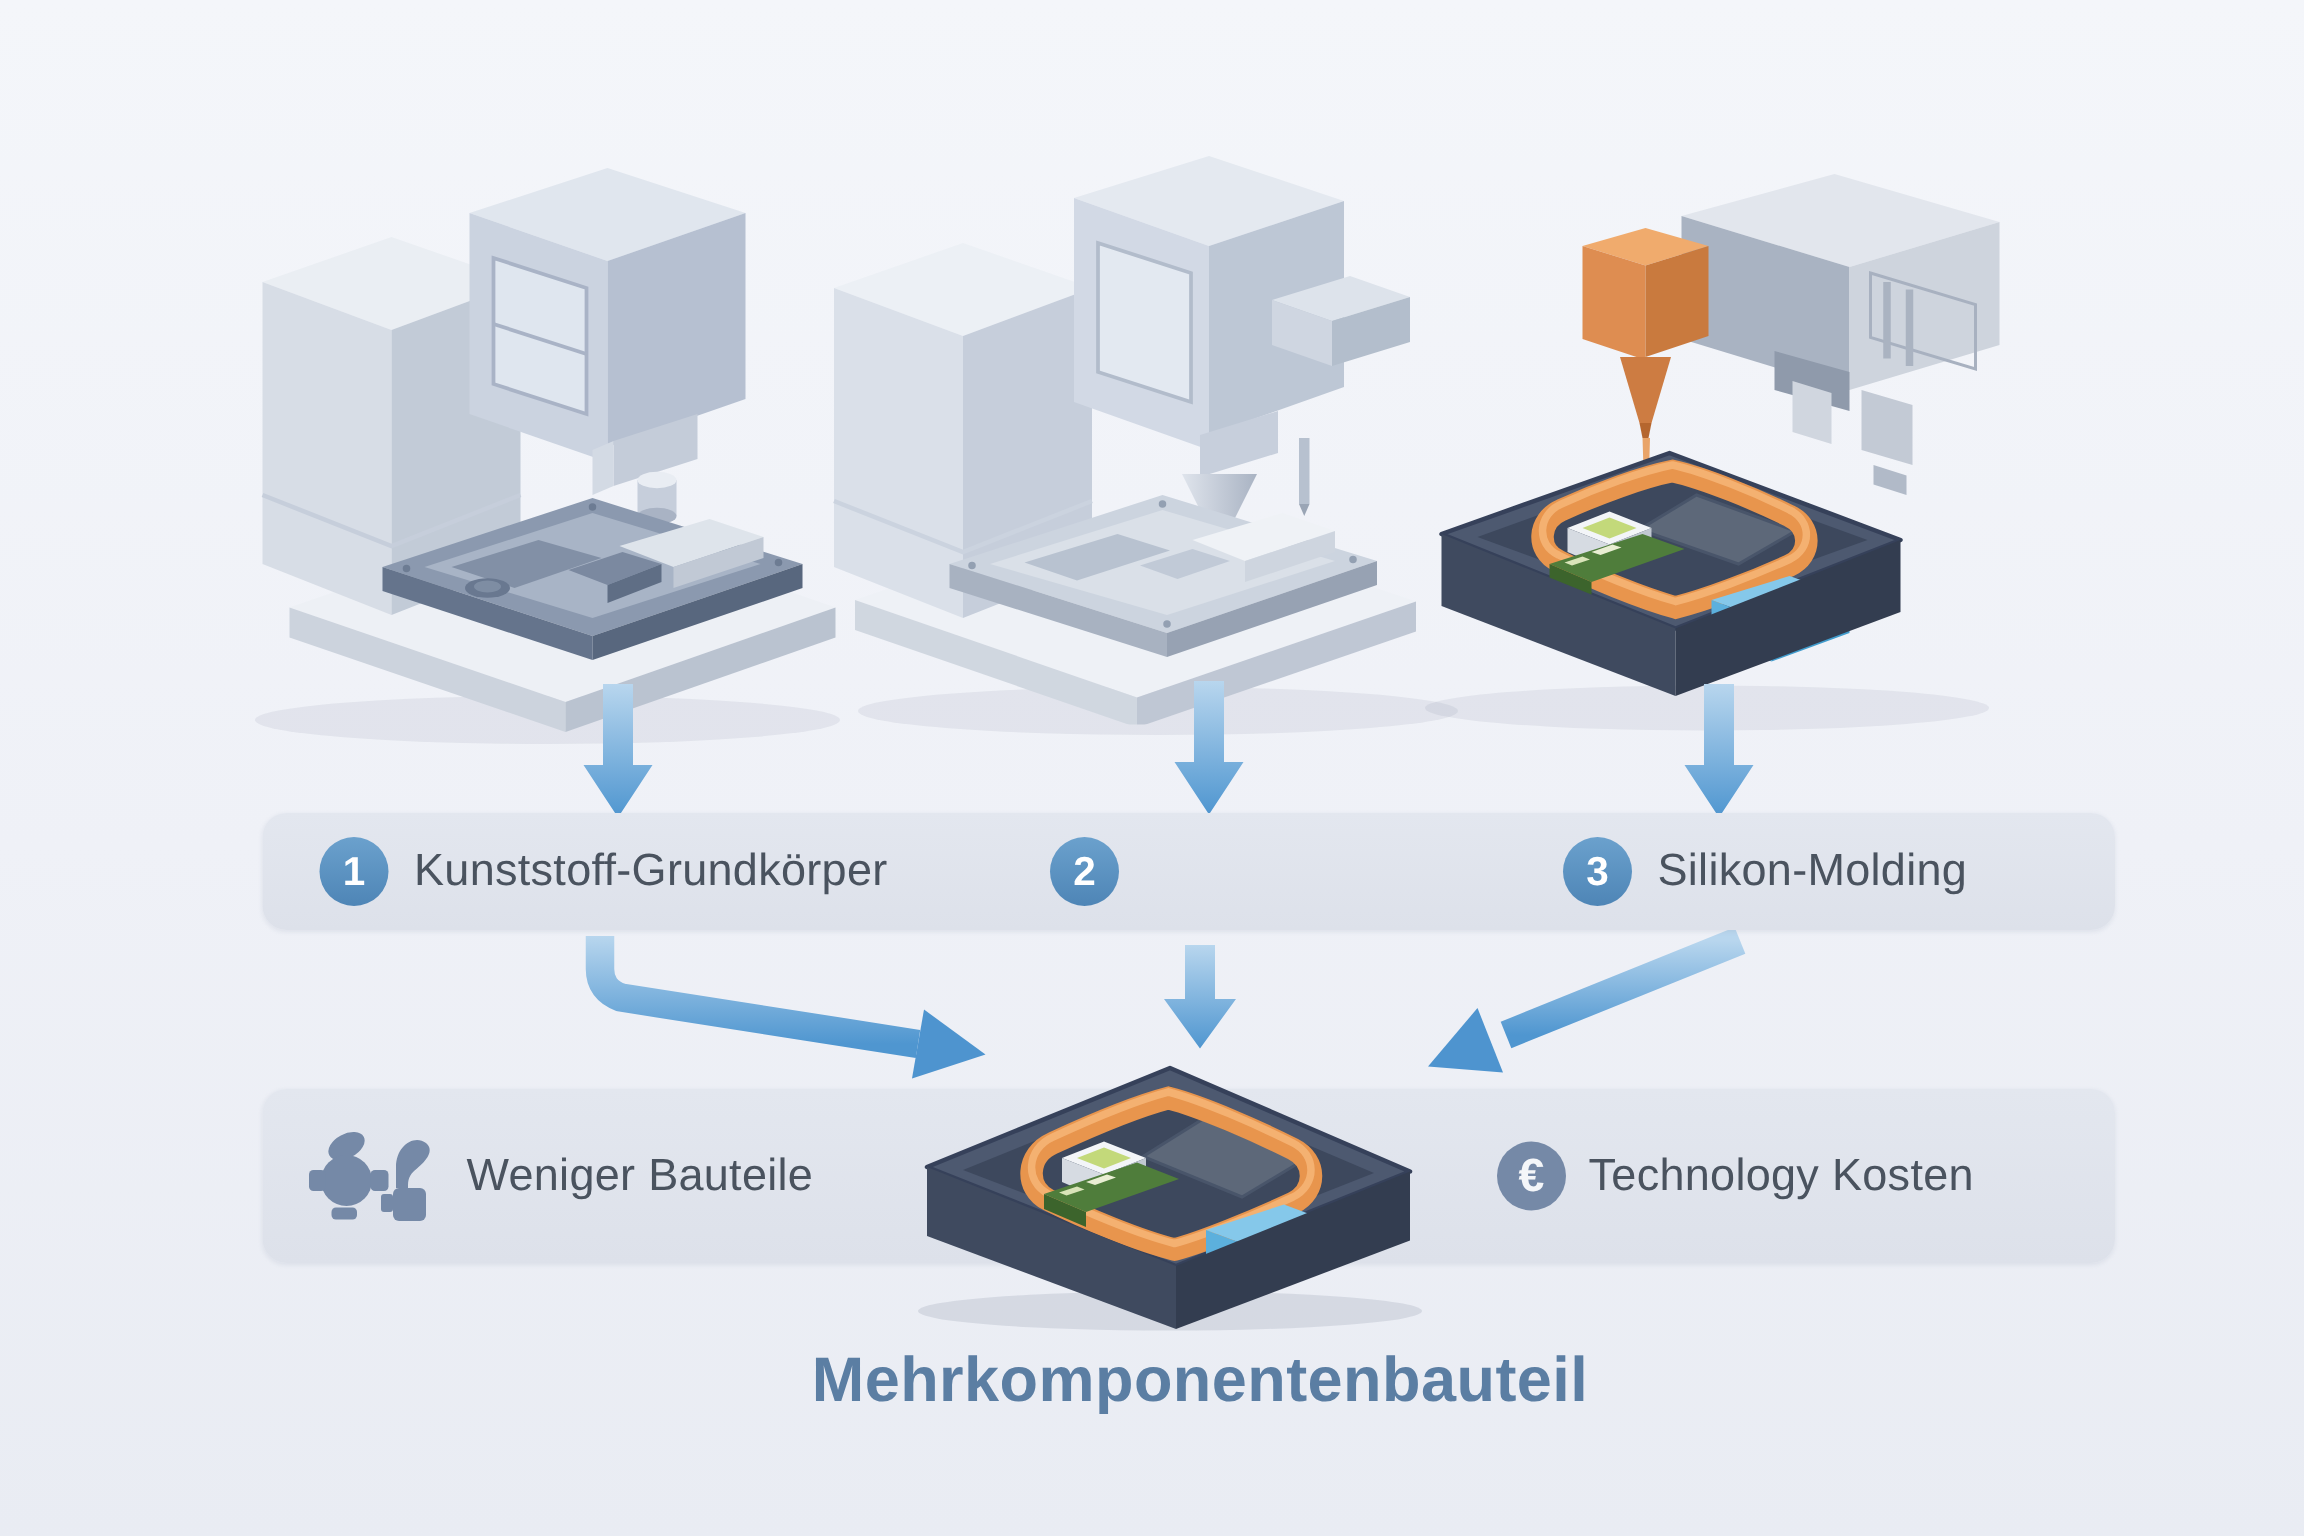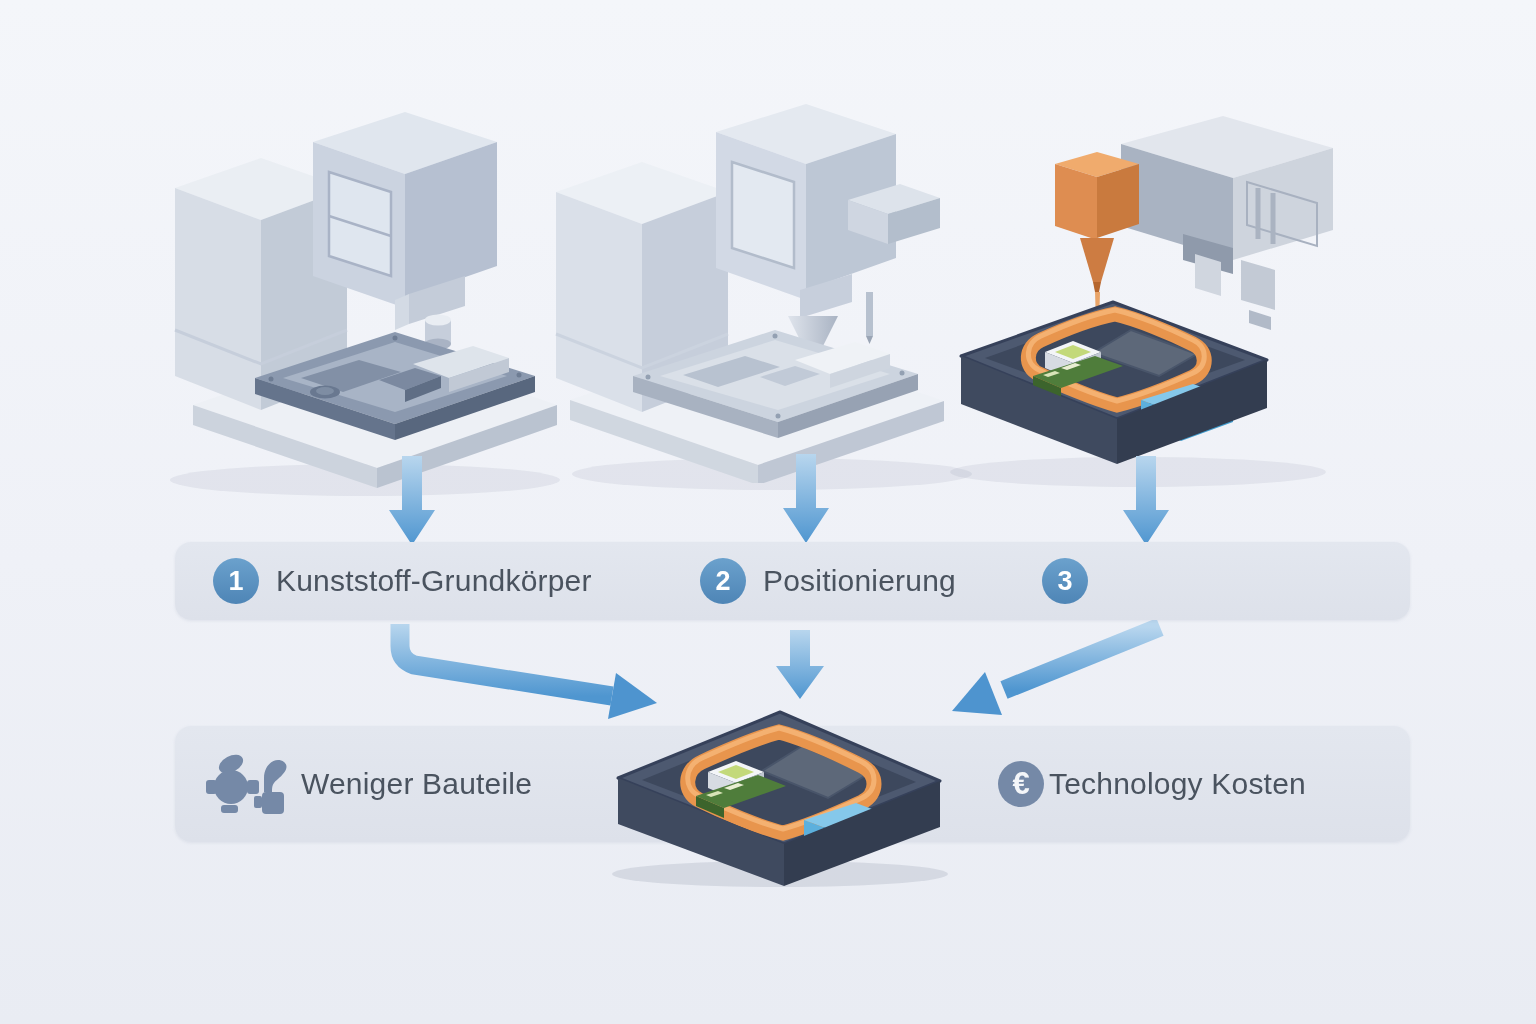--- a/index.html
+++ b/index.html
@@ -11,21 +11,21 @@
   svg.illus{position:absolute;}
   
   .bar{
     position:absolute;left:175px;width:1235px;border-radius:16px;
     background:linear-gradient(180deg,#e3e7ef,#dde1ea);
     box-shadow:0 1px 3px rgba(150,160,185,0.18);
   }
   #step-bar{top:542px;height:78px;z-index:4;}
   #benefit-bar{top:726px;height:116px;z-index:4;}
   .step-group{position:absolute;top:542px;height:78px;display:flex;align-items:center;gap:17px;z-index:5;}
-  .benefit-group{position:absolute;top:726px;height:116px;display:flex;align-items:center;gap:5px;z-index:5;}
+  .benefit-group{position:absolute;top:726px;height:116px;display:flex;align-items:center;gap:15px;z-index:5;}
   .badge{
     width:46px;height:46px;border-radius:50%;
     background:linear-gradient(180deg,#6ba1cd,#4e85b6);
     color:#fff;font-size:27px;font-weight:700;
     display:flex;align-items:center;justify-content:center;flex:0 0 auto;
   }
   .step-label,.benefit-label{font-size:30px;color:#4a535f;white-space:nowrap;letter-spacing:0.2px;}
   .euro-badge{
     width:46px;height:46px;border-radius:50%;background:#7589a7;color:#f4f6f9;
     font-size:31px;font-weight:700;display:flex;align-items:center;justify-content:center;flex:0 0 auto;
@@ -216,24 +216,24 @@
   </svg>
 
   <div class="bar" id="step-bar"></div>
 
   <div class="step-group" style="left:213px">
     <div class="badge">1</div>
     <div class="step-label">Kunststoff-Grundkörper</div>
   </div>
   <div class="step-group" style="left:700px">
     <div class="badge">2</div>
-    <div class="step-label">Positionierung</div>
   </div>
   <div class="step-group" style="left:1042px">
     <div class="badge">3</div>
+    <div class="step-label">Silikon-Molding</div>
   </div>
 
   <div class="bar" id="benefit-bar"></div>
 
   <div class="benefit-group" style="left:204px">
     <svg width="92" height="64" viewBox="0 0 92 64">
       <g fill="#7589a7">
         <ellipse cx="27" cy="12" rx="13" ry="8" transform="rotate(-28 27 12)"></ellipse>
         <circle cx="27" cy="35" r="17"></circle>
         <rect x="2" y="28" width="11" height="14" rx="3"></rect>
@@ -271,15 +271,16 @@
     <polygon points="104,113 116,109 121,111 109,115" fill="#d9e4b9"></polygon>
     <polygon points="50,124 64,119 140,148 126,153" fill="#dde2e9"></polygon>
     <polygon points="50,124 50,147 126,176 126,153" fill="#c9cfd9"></polygon>
     <polygon points="202,138 254,121 294,136 242,153" fill="#85c8ea"></polygon>
     <polygon points="202,138 202,164 242,179 242,153" fill="#5cb0dd"></polygon>
     <polygon points="294,136 294,160 242,179 242,153" fill="#419ccd"></polygon>
     <polygon points="16,96 16,142 182,204 182,162" fill="#3f4a5f"></polygon>
     <polygon points="338,99 338,145 182,204 182,162" fill="#333d50"></polygon>
   </svg>
 
+  <div id="result-title">Mehrkomponentenbauteil</div>
 
 
 </div>
 
 </body></html>

